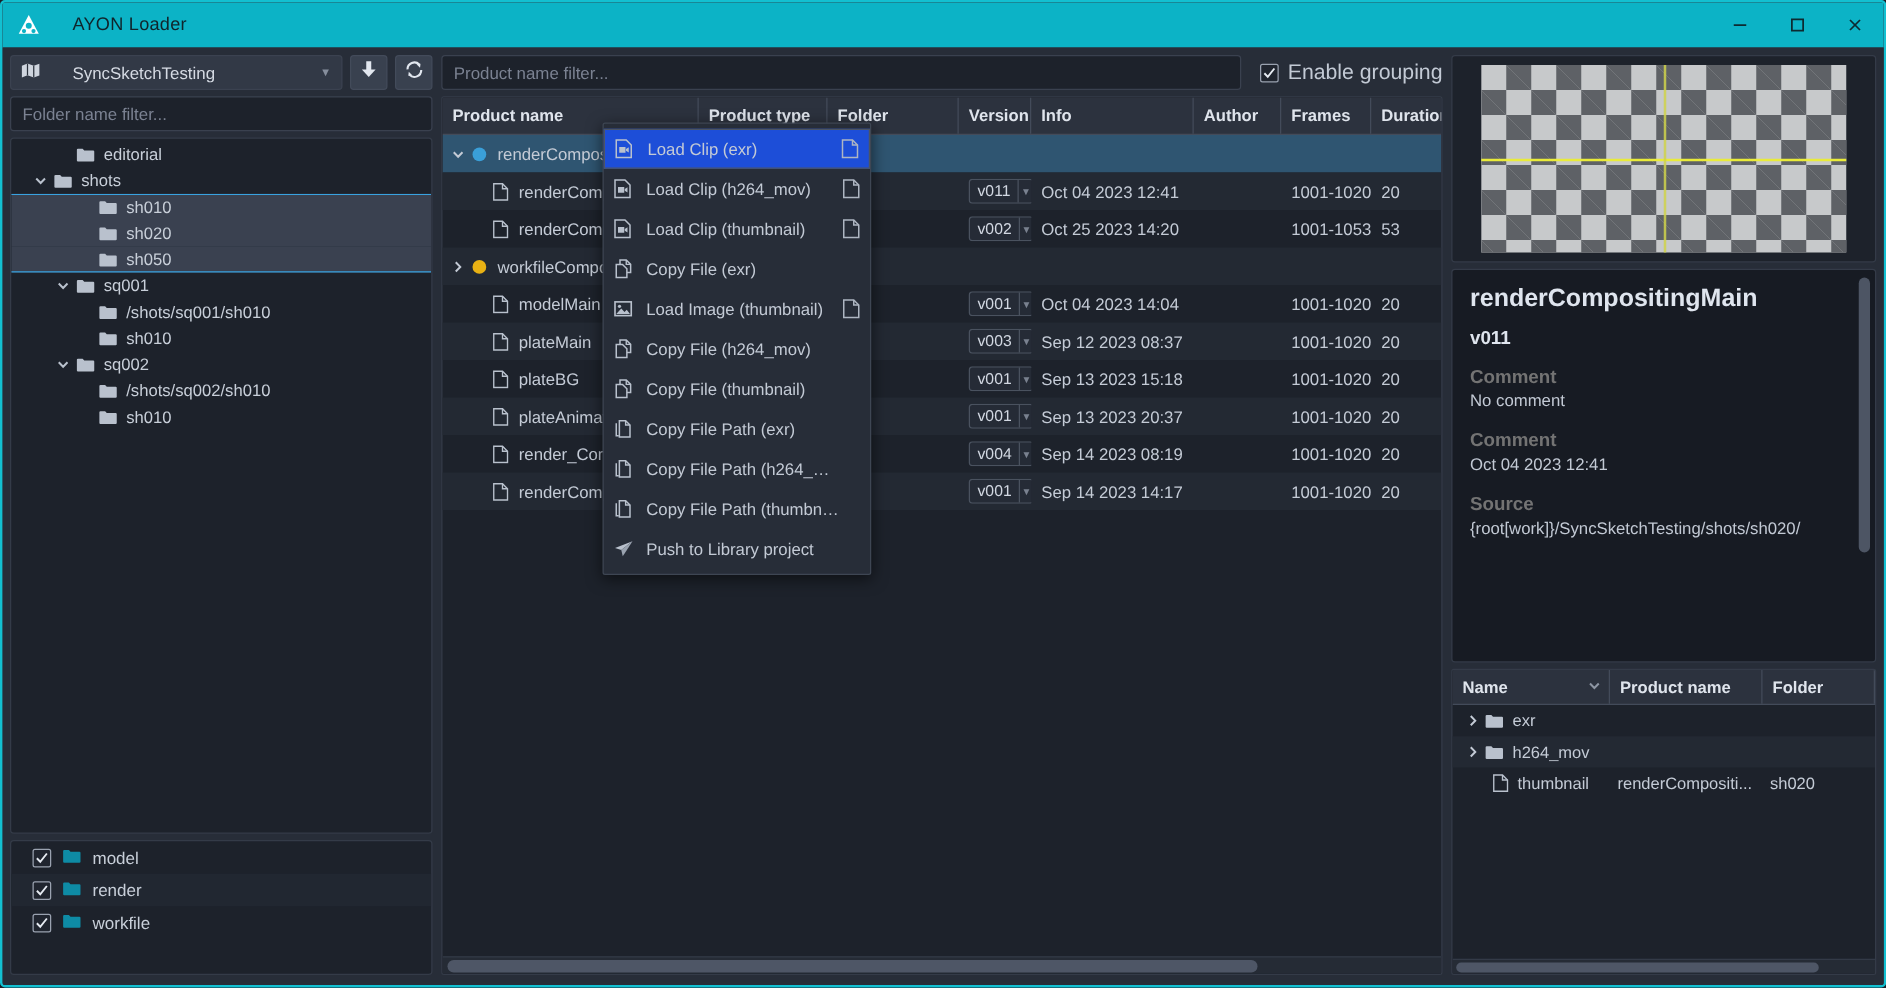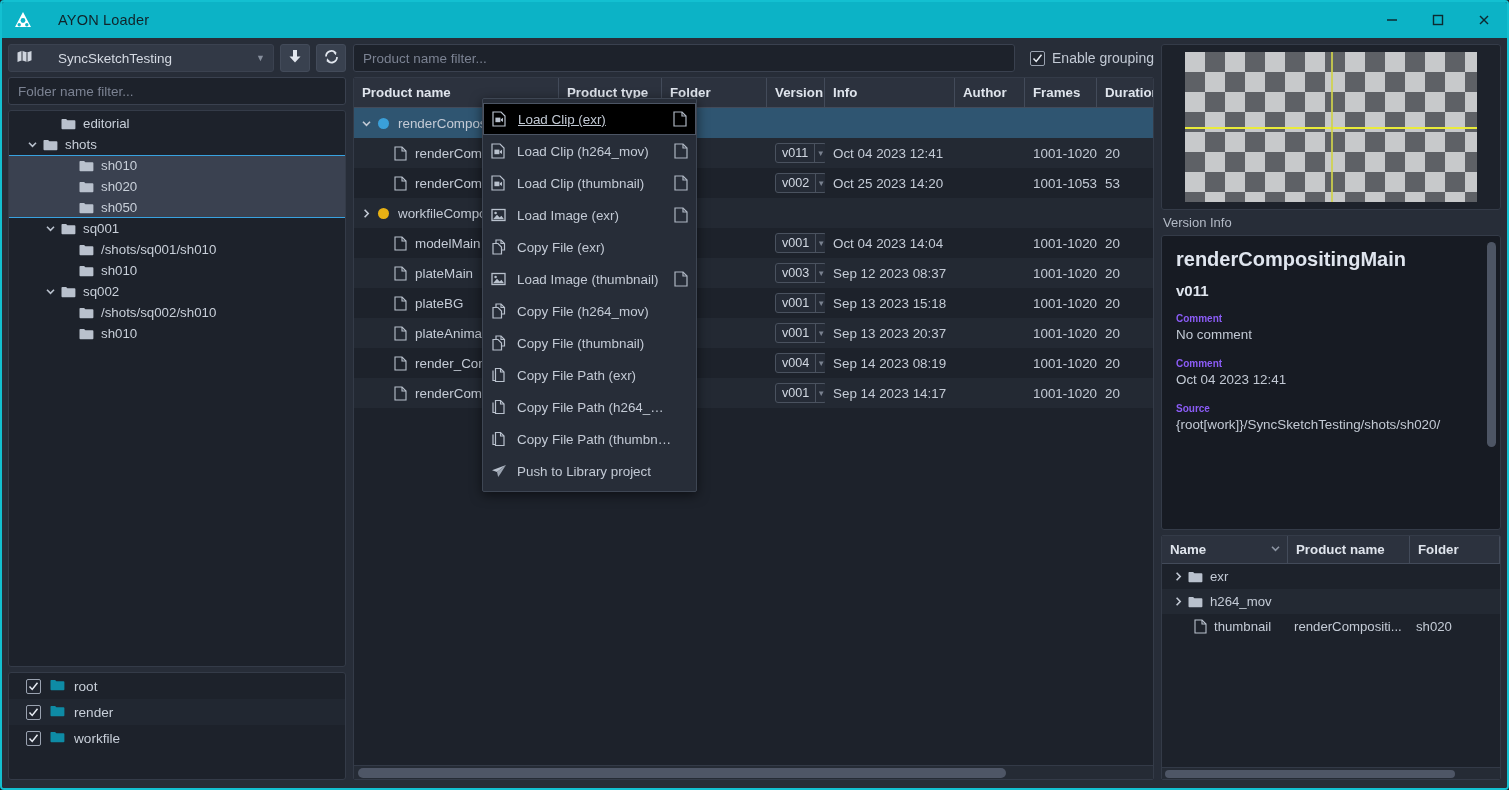--- a/index.html
+++ b/index.html
@@ -56,21 +56,21 @@
   .combo .arrow { color:#868e9c; font-size:9px; margin-right:4px; }
   .tbtn {
     width:30px; height:28px; background:#39414f; border:1px solid #434b5a; border-radius:3px;
     display:flex; align-items:center; justify-content:center; color:#d8dde6;
   }
   .filter-input {
     height:28px; background:#1d222b; border:1px solid #3a414f; border-radius:3px;
     display:flex; align-items:center; padding:0 9px; color:#7b8292; font-size:13.5px;
   }
   .filter-input.mid { flex:1; }
-  .checkrow { display:flex; align-items:center; gap:7px; padding-left:9px; color:#c3cad5; font-size:14px; white-space:nowrap;}
+  .checkrow { display:flex; align-items:center; gap:7px; padding-left:9px; color:#c3cad5; font-size:17px; white-space:nowrap;}
   .cbox {
     width:15px; height:15px; border:1px solid #9aa2b0; border-radius:2px; background:#20252f;
     display:flex; align-items:center; justify-content:center; flex:0 0 15px;
   }
   .cbox svg{ display:block; }
 
   
   .panel {
     background:#1d222b; border:1px solid #343b48; border-radius:3px; overflow:hidden;
     position:relative;
@@ -140,21 +140,21 @@
   }
   .checker .hline{ position:absolute; left:0; right:0; top:50%; height:2px; background:#e9eb3a; }
   .checker .vline{ position:absolute; top:0; bottom:0; left:50%; width:2px; background:#cfd24b; opacity:.85;}
   .sectlabel { font-size:13px; color:#b3bac6; padding-left:2px; }
   .infobox {
     flex:1; background:#171b23; border:1px solid #343b48; border-radius:3px;
     padding:12px 14px 10px 14px; position:relative; overflow:hidden;
   }
   .info-title { font-size:20px; font-weight:bold; color:#dfe5ee; }
   .info-ver { font-size:15px; font-weight:bold; color:#dfe5ee; margin-top:11px; }
-  .info-h { font-size:10px; font-weight:bold; color:#8b5cf6; margin-top:14px; }
+  .info-h { font-size:15px; font-weight:bold; color:#737373; margin-top:14px; }
   .info-p { font-size:13.4px; color:#c2c9d4; margin-top:2px; line-height:1.35; word-break:break-all;}
   .vsb { position:absolute; right:4px; top:6px; width:9px; bottom:6px; }
   .vsb .thumb { position:absolute; left:0; top:0; width:9px; height:73%; background:#4d5564; border-radius:5px;}
   .reptable {
     height:245px; background:#1d222b; border:1px solid #343b48; border-radius:2px;
     display:flex; flex-direction:column; overflow:hidden; flex:0 0 245px;
   }
   .rep-head { display:flex; height:28px; background:#2c323e; border-bottom:1px solid #434b5a; flex:0 0 28px;}
   .rep-row { display:flex; height:25px; align-items:center; font-size:13.2px; color:#c4cbd6;}
   .rep-row.alt{ background:#232933; }
@@ -165,21 +165,21 @@
   
   .ctxmenu {
     position:absolute; left:480px; top:96px; width:215px;
     background:#272d38; border:1px solid #3e4653; border-radius:2px;
     padding:4px 0; z-index:50; box-shadow:0 3px 12px rgba(0,0,0,.55);
   }
   .mi {
     height:32px; display:flex; align-items:center; color:#c3cad5; font-size:13.4px;
     padding:0 6px 0 8px;
   }
-  .mi.hl { background:#000000; border:1px solid #4c5costatic; border:1px solid #4c5564;text-decoration:underline; }
+  .mi.hl { background:#1d4ed8; border:1px solid #4c5costatic; border:1px solid #4c5564; }
   .mi .micon { width:26px; flex:0 0 26px; display:flex; align-items:center; justify-content:flex-start; color:#aeb6c2;}
   .mi .mlabel { flex:1; overflow:hidden; white-space:nowrap; text-overflow:ellipsis;}
   .mi .mright { width:18px; flex:0 0 18px; display:flex; align-items:center; justify-content:center; color:#aeb6c2;}
   svg { overflow: visible; }
 </style>
 </head>
 <body>
 
 <div class="window">
 
@@ -368,21 +368,21 @@
       <div class="panel typelist" id="type-list">
           <div class="tyrow">
             <span class="cbox">
               <svg width="11" height="11" viewBox="0 0 11 11">
                 <path d="M1.5 5.6 L4.2 8.4 L9.5 1.8" fill="none" stroke="#e6ebf2" stroke-width="1.5"></path>
               </svg>
             </span>
             <span><svg width="15" height="12" viewBox="0 0 15 12">
                 <path d="M0.5 1.8a.9.9 0 0 1 .9-.9h3.7l1.3 1.4h7.1a.9.9 0 0 1 .9.9v7.1a.9.9 0 0 1-.9.9H1.4a.9.9 0 0 1-.9-.9Z" fill="#0e8ba5"></path>
               </svg></span>
-            <span>root</span>
+            <span>model</span>
           </div>
           <div class="tyrow">
             <span class="cbox">
               <svg width="11" height="11" viewBox="0 0 11 11">
                 <path d="M1.5 5.6 L4.2 8.4 L9.5 1.8" fill="none" stroke="#e6ebf2" stroke-width="1.5"></path>
               </svg>
             </span>
             <span><svg width="15" height="12" viewBox="0 0 15 12">
                 <path d="M0.5 1.8a.9.9 0 0 1 .9-.9h3.7l1.3 1.4h7.1a.9.9 0 0 1 .9.9v7.1a.9.9 0 0 1-.9.9H1.4a.9.9 0 0 1-.9-.9Z" fill="#0e8ba5"></path>
               </svg></span>
@@ -693,21 +693,20 @@
     </div>
 
     <div class="col-right">
       <div class="thumbbox">
         <div class="checker">
           <div class="hline"></div>
           <div class="vline"></div>
         </div>
       </div>
 
-      <div class="sectlabel">Version Info</div>
 
       <div class="infobox">
         <div class="info-title">renderCompositingMain</div>
         <div class="info-ver">v011</div>
         <div class="info-h">Comment</div>
         <div class="info-p">No comment</div>
         <div class="info-h">Comment</div>
         <div class="info-p">Oct 04 2023 12:41</div>
         <div class="info-h">Source</div>
         <div class="info-p">{root[work]}/SyncSketchTesting/shots/sh020/</div>
@@ -833,36 +832,20 @@
         <span class="mlabel">Load Clip (thumbnail)</span>
         <span class="mright">
           <svg width="14" height="16" viewBox="0 0 14 16">
             <path d="M1 1h8l4 4v10H1Z" fill="none" stroke="#aeb6c2" stroke-width="1.2"></path>
             <path d="M9 1v4h4" fill="none" stroke="#aeb6c2" stroke-width="1.2"></path>
           </svg>
         </span>
       </div>
       <div class="mi">
         <span class="micon">
-          <svg width="15" height="14" viewBox="0 0 15 14">
-            <rect x="1" y="1.5" width="13" height="11" fill="none" stroke="#b9c1cd" stroke-width="1.3"></rect>
-            <circle cx="4.6" cy="5" r="1.3" fill="#b9c1cd"></circle>
-            <path d="M2 11.2 L6 6.8 L8.6 9.6 L10.4 7.8 L13 11.2Z" fill="#b9c1cd"></path>
-          </svg>
-        </span>
-        <span class="mlabel">Load Image (exr)</span>
-        <span class="mright">
-          <svg width="14" height="16" viewBox="0 0 14 16">
-            <path d="M1 1h8l4 4v10H1Z" fill="none" stroke="#aeb6c2" stroke-width="1.2"></path>
-            <path d="M9 1v4h4" fill="none" stroke="#aeb6c2" stroke-width="1.2"></path>
-          </svg>
-        </span>
-      </div>
-      <div class="mi">
-        <span class="micon">
           <svg width="15" height="16" viewBox="0 0 15 16">
             <path d="M5 1h5l3.5 3.5V11H5Z" fill="none" stroke="#b9c1cd" stroke-width="1.2"></path>
             <path d="M10 1v3.5h3.5" fill="none" stroke="#b9c1cd" stroke-width="1.1"></path>
             <path d="M2 4.5h5l3.5 3.5V15H2Z" fill="#272d38" stroke="#b9c1cd" stroke-width="1.2"></path>
           </svg>
         </span>
         <span class="mlabel">Copy File (exr)</span>
         <span class="mright"></span>
       </div>
       <div class="mi">

